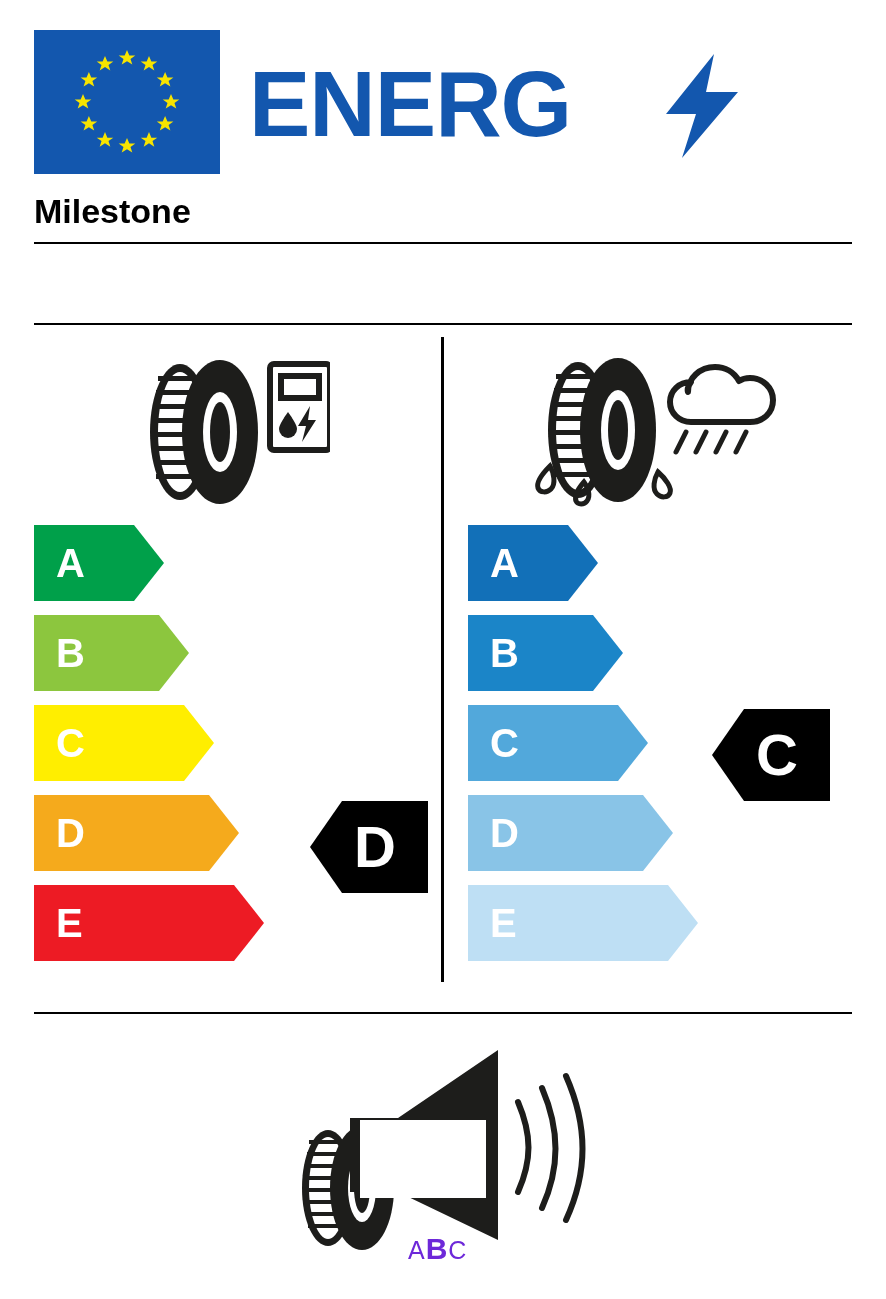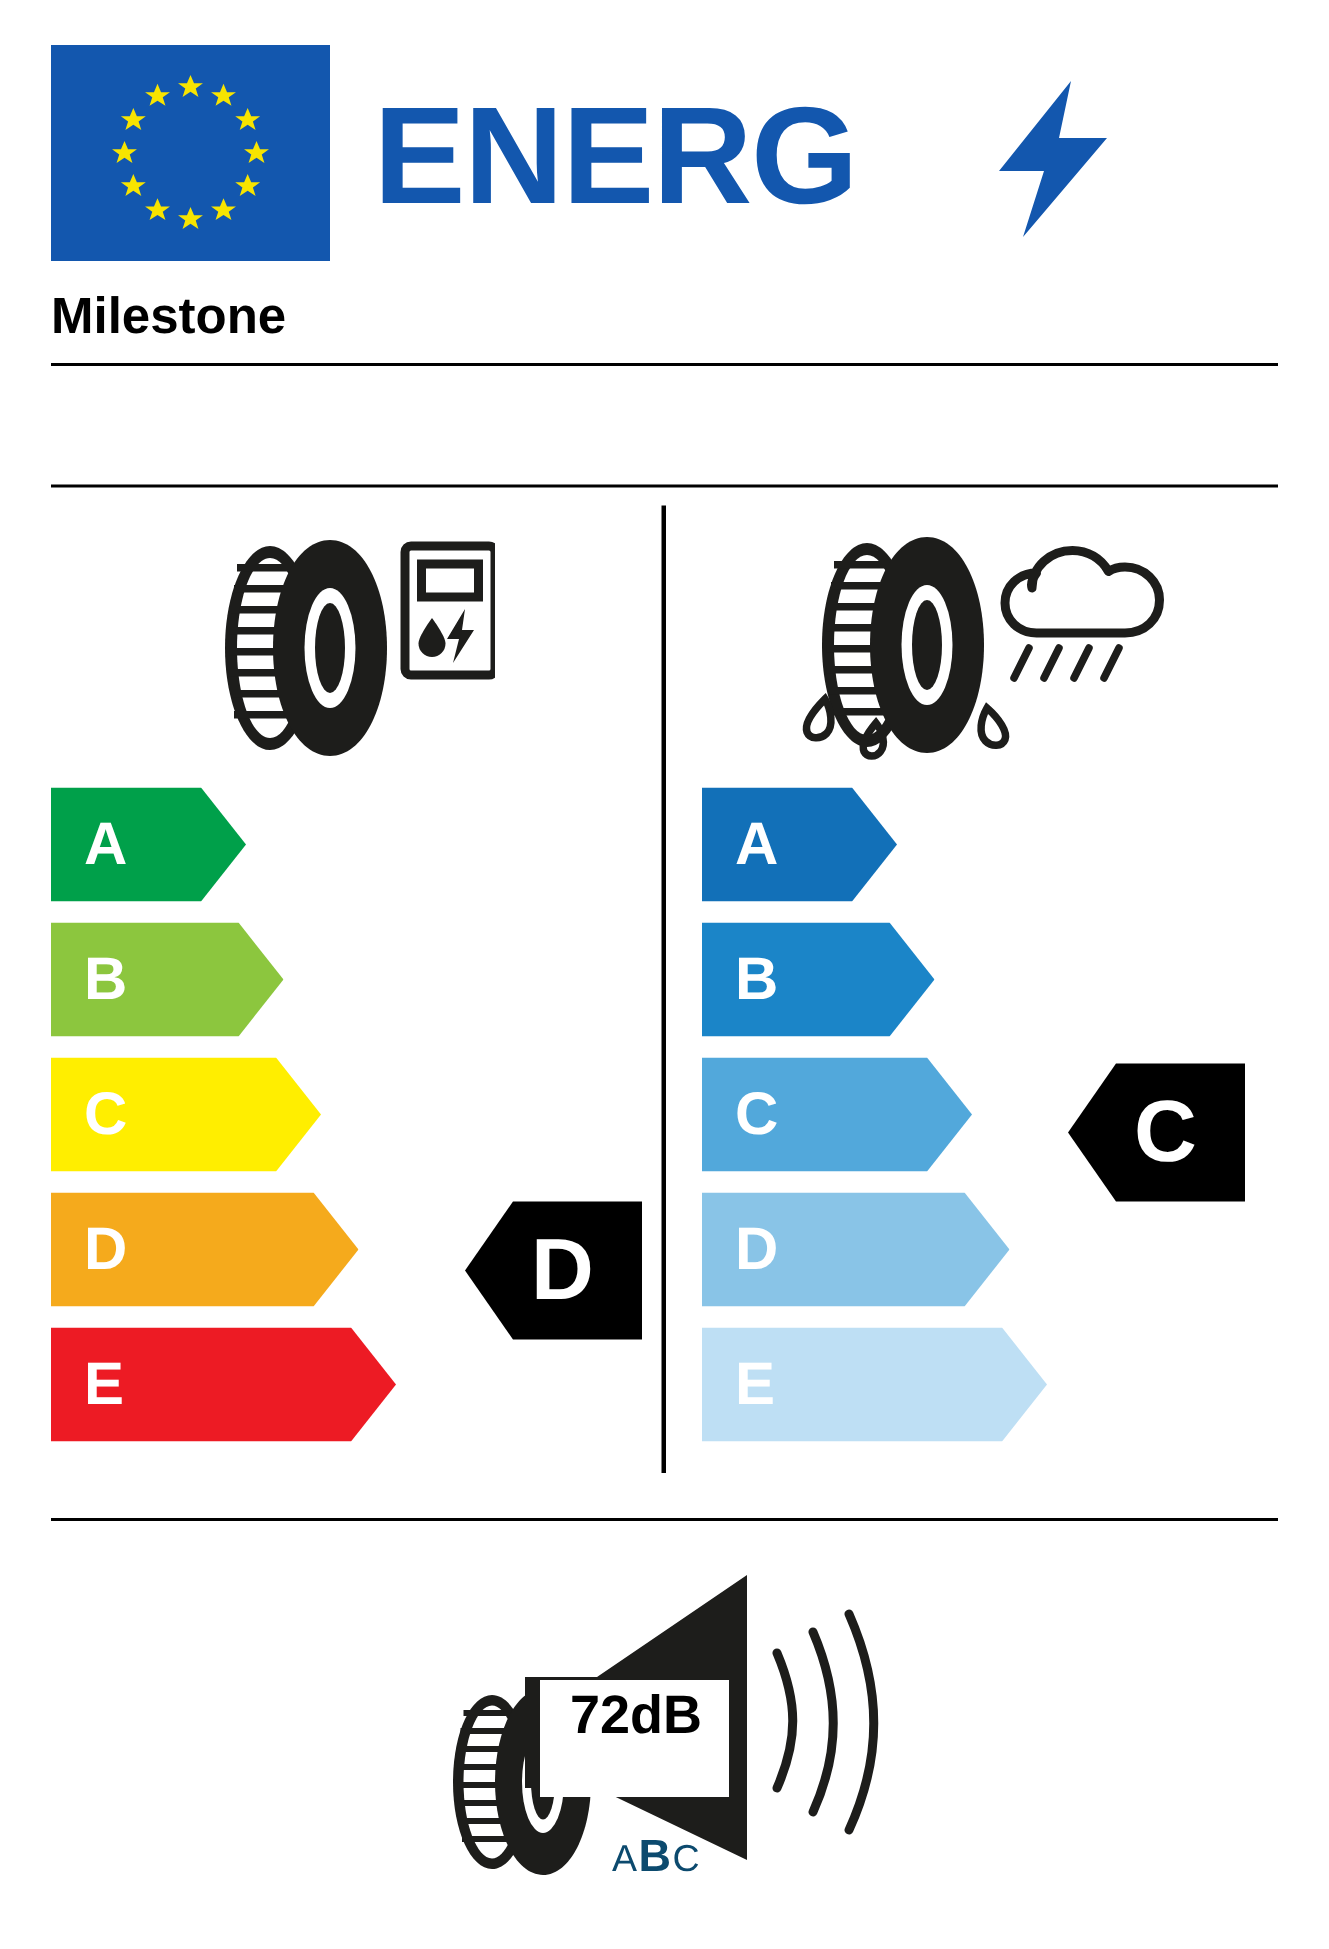--- a/index.html
+++ b/index.html
@@ -159,23 +159,23 @@
     top: 82px;
     width: 116px;
     text-align: center;
     font-size: 36px;
     font-weight: bold;
     color: #000;
   }
   .noise-classes {
     position: absolute;
     left: 118px;
-    top: 181px;
+    top: 192px;
     font-size: 25px;
-    color: #0c4a6e;
+    color: #6d28d9;
     letter-spacing: 1px;
   }
   .noise-classes .sel {
     font-weight: bold;
     font-size: 30px;
   }
 </style>
 </head>
 <body>
 
@@ -425,19 +425,18 @@
 
       <path d="M60 78 L60 152 L108 152 L208 200 L208 10 L108 78 Z" fill="#1d1d1b"></path>
       <rect x="70" y="80" width="126" height="78" fill="#ffffff"></rect>
 
       <g fill="none" stroke="#1d1d1b" stroke-width="6" stroke-linecap="round">
         <path d="M228 62 C242 95 242 120 228 152"></path>
         <path d="M252 48 C270 90 270 128 252 168"></path>
         <path d="M276 36 C298 86 298 132 276 180"></path>
       </g>
     </svg>
-    <div class="noise-db">72dB</div>
     <div class="noise-classes">
       <span>A</span><span class="sel">B</span><span>C</span>
     </div>
   </div>
 
 </div>
 
 </body></html>

